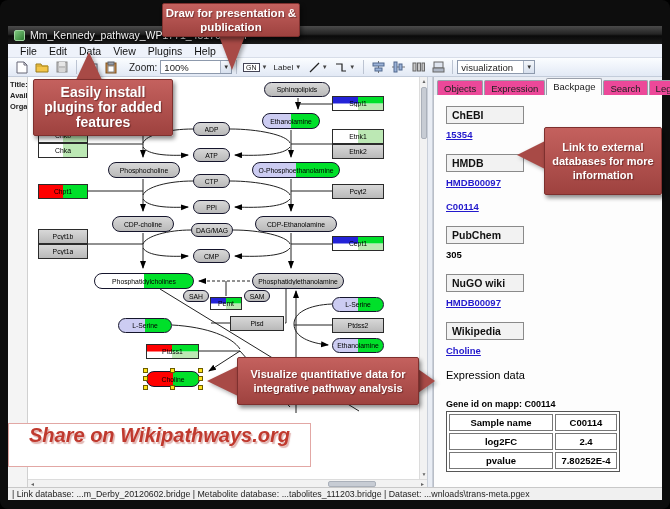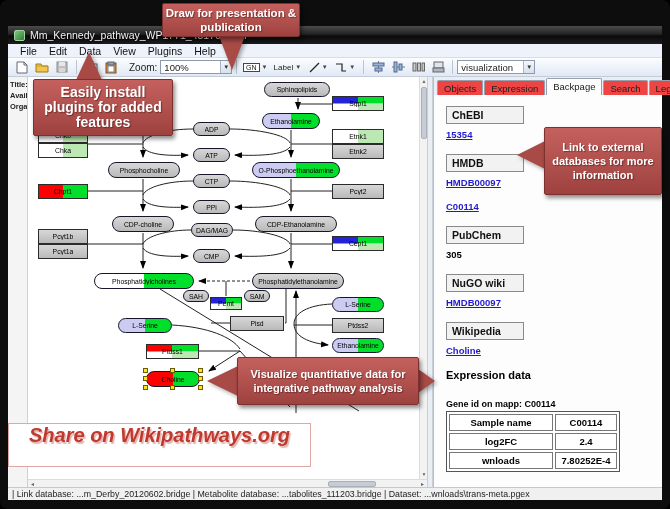--- a/index.html
+++ b/index.html
@@ -46,28 +46,28 @@
   .vscroll .sa{position:absolute;left:0;width:8px;height:9px;font-size:5px;color:#666;text-align:center;line-height:9px;}
   .hscroll{position:absolute;left:0;bottom:0;width:399px;height:8px;background:#f2f2f2;border-top:1px solid #dcdcdc;}
   .hscroll .thumb{position:absolute;top:1px;left:300px;width:48px;height:6px;background:#c7ccd4;border:1px solid #aab0ba;border-radius:2px;}
   .hscroll .sa{position:absolute;top:0;width:9px;height:8px;font-size:5px;color:#666;text-align:center;line-height:8px;}
 
   #splitter{width:6px;background:#e9edf4;border-left:1px solid #c9cfd9;border-right:1px solid #c9cfd9;}
 
   
   #sidebar{width:229px;background:#fff;display:flex;flex-direction:column;border-left:1px solid #b9bec7;}
   #tabs{height:18px;display:flex;align-items:flex-end;background:#e9edf4;padding-left:3px;gap:1px;}
-  .tab{font-size:9.5px;padding:2px 6px;background:#ef4444;border:1px solid #9aa0ab;border-bottom:none;border-radius:2px 2px 0 0;color:#222;height:15px;}
+  .tab{font-size:9.5px;padding:2px 6px;background:#ec4899;border:1px solid #9aa0ab;border-bottom:none;border-radius:2px 2px 0 0;color:#222;height:15px;}
   .tab.active{background:#fdfdfd;height:17px;font-weight:normal;position:relative;z-index:2;}
   #sbcontent{flex:1;padding:10px 0 0 12px;overflow:hidden;position:relative;background:#fdfdfd;}
   .sb-section{margin-bottom:13px;}
   .sb-header{display:inline-block;min-width:78px;border:1px solid #8a8a8a;background:#f2f2f2;font-size:10.5px;font-weight:bold;padding:2px 5px;color:#111;}
   .sb-value{font-size:9.5px;font-weight:bold;margin-top:5px;}
   .sb-link{color:#2319cc;text-decoration:underline;}
-  #exp-title{font-size:11px;font-weight:bold;margin:4px 0 18px;}
+  #exp-title{font-size:11px;font-weight:normal;margin:4px 0 18px;}
   #geneid{font-size:9px;font-weight:bold;margin-bottom:2px;}
   #exp-table{border-collapse:separate;border-spacing:2px;border:1px solid #555;background:#fff;}
   #exp-table td{border:1px solid #777;font-size:9.5px;font-weight:bold;text-align:center;padding:2px 4px;}
   #exp-table td:first-child{width:104px;}
   #exp-table td:last-child{width:62px;}
 
   #statusbar{height:13px;background:#f0f0f0;border-top:1px solid #c8c8c8;font-size:8.8px;color:#222;display:flex;align-items:center;padding-left:4px;white-space:nowrap;overflow:hidden;}
 
   
   .callout{position:absolute;z-index:50;background:linear-gradient(#c4615e,#9e423f);border:1px solid #7e302e;border-radius:2px;color:#fff;font-weight:bold;display:flex;align-items:center;justify-content:center;text-align:center;box-shadow:2px 3px 4px rgba(0,0,0,.45);text-shadow:1px 1px 1px rgba(70,20,20,.55);}
@@ -414,21 +414,21 @@
               <tbody>
                 <tr>
                   <td>Sample name</td>
                   <td>C00114</td>
                 </tr>
                 <tr>
                   <td>log2FC</td>
                   <td>2.4</td>
                 </tr>
                 <tr>
-                  <td>wnloads</td>
+                  <td>pvalue</td>
                   <td>7.80252E-4</td>
                 </tr>
               </tbody>
             </table>
         </div>
       </div>
     </div>
 
     <div id="statusbar">
       <span>| Link database: ...m_Derby_20120602.bridge | Metabolite database: ...tabolites_111203.bridge | Dataset: ...wnloads\trans-meta.pgex</span>

